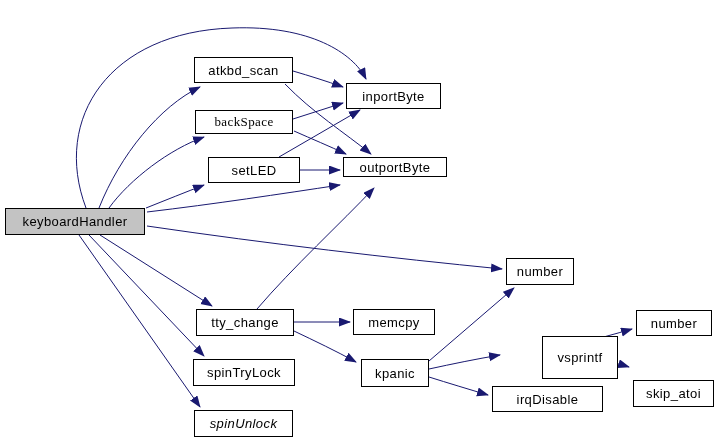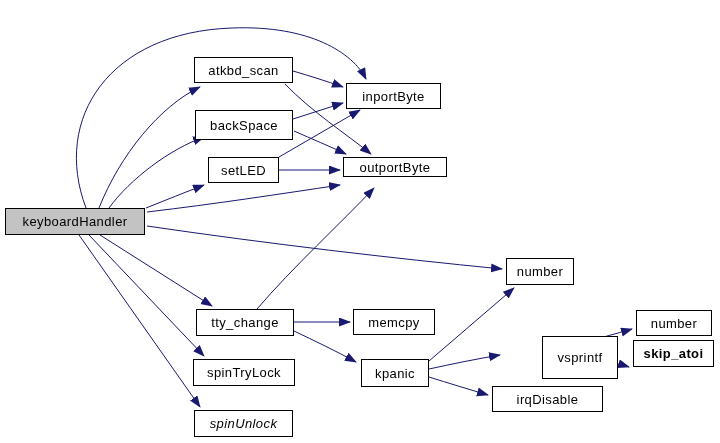--- a/index.html
+++ b/index.html
@@ -69,23 +69,23 @@
     <path class="edge" d="M429,369 C452,364 476,359 500,355" marker-end="url(#arrow)"></path>
     <path class="edge" d="M429,377 C448,383 468,389 488,395" marker-end="url(#arrow)"></path>
     <path class="edge" d="M579,343 C597,339 615,334 632,329" marker-end="url(#arrow)"></path>
     <path class="edge" d="M579,354 C597,358 613,362 629,367" marker-end="url(#arrow)"></path>
   </svg>
 
   <div class="node root" style="left:5px;top:208px;width:140px;height:27px;">keyboardHandler</div>
 
   <div class="node" style="left:194px;top:57px;width:99px;height:26px;">atkbd_scan</div>
 
-  <div class="node" style="left:195px;top:110px;width:98px;height:30px;">backSpace</div>
+  <div class="node" style="left:195px;top:110px;width:98px;height:24px;font-family:Liberation Serif, serif;">backSpace</div>
 
-  <div class="node" style="left:208px;top:157px;width:71px;height:26px;">setLED</div>
+  <div class="node" style="left:208px;top:157px;width:92px;height:26px;">setLED</div>
 
   <div class="node" style="left:346px;top:83px;width:95px;height:26px;">inportByte</div>
 
   <div class="node" style="left:343px;top:157px;width:104px;height:20px;">outportByte</div>
 
   <div class="node" style="left:506px;top:258px;width:68px;height:27px;">number</div>
 
   <div class="node" style="left:196px;top:309px;width:98px;height:27px;">tty_change</div>
 
   <div class="node" style="left:353px;top:309px;width:82px;height:26px;">memcpy</div>
@@ -93,17 +93,17 @@
   <div class="node" style="left:193px;top:359px;width:102px;height:27px;">spinTryLock</div>
 
   <div class="node" style="left:194px;top:410px;width:99px;height:27px;font-style:italic;">spinUnlock</div>
 
   <div class="node" style="left:361px;top:359px;width:68px;height:28px;">kpanic</div>
 
   <div class="node" style="left:503px;top:336px;width:76px;height:43px;margin-left:39px;">vsprintf</div>
 
   <div class="node" style="left:636px;top:310px;width:76px;height:26px;">number</div>
 
-  <div class="node" style="left:633px;top:340px;width:81px;height:27px;font-weight:bold;">skip_atoi</div>
+  <div class="node" style="left:633px;top:380px;width:81px;height:27px;">skip_atoi</div>
 
   <div class="node" style="left:492px;top:386px;width:111px;height:26px;">irqDisable</div>
 
 </div>
 
 </body></html>

